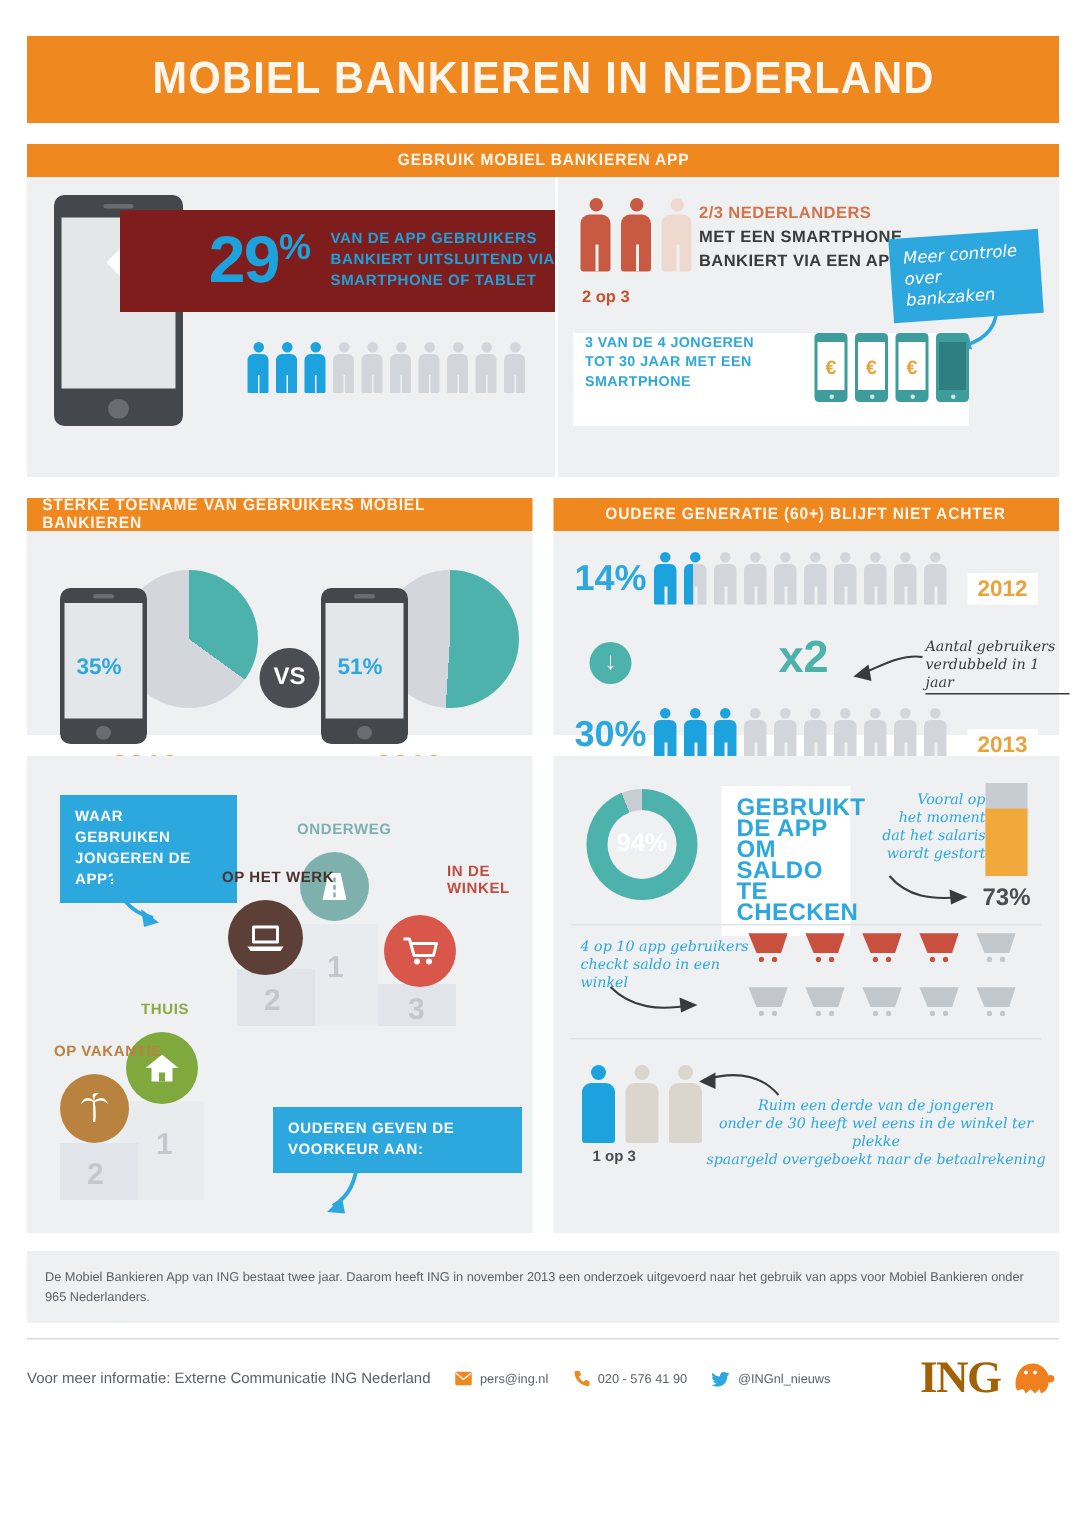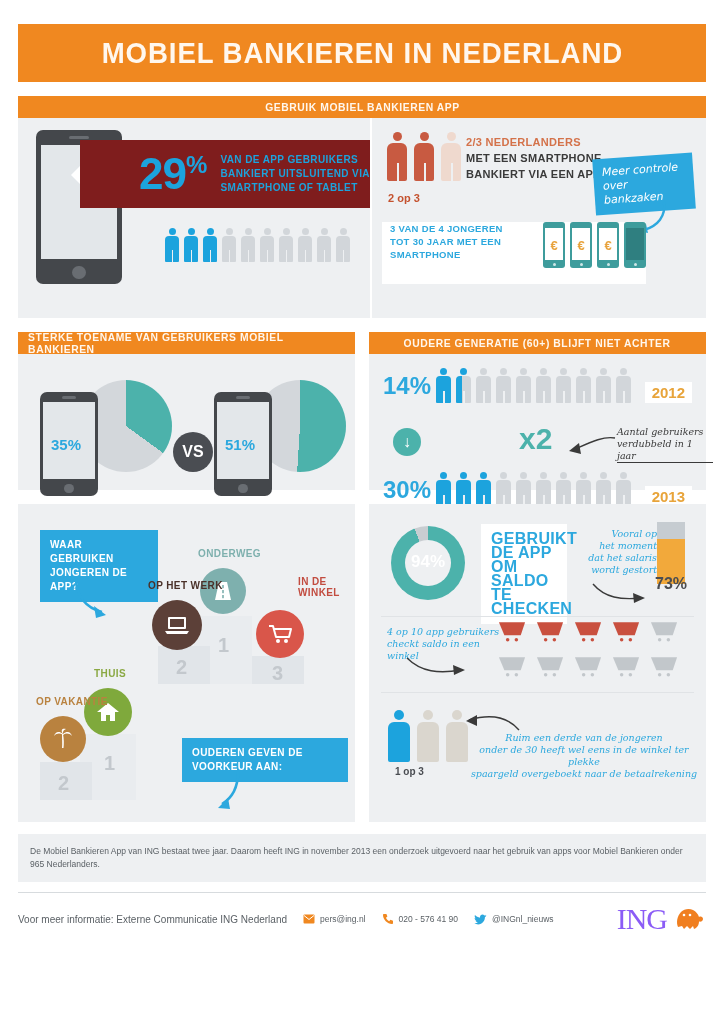--- a/index.html
+++ b/index.html
@@ -172,21 +172,21 @@
   .battery{position:absolute;width:28px;height:62px;background:#C6CCD1;border:0;}
   .battery .fill{position:absolute;left:0;right:0;bottom:0;background:#F2A93B;}
 
   
   .foot-note{margin-top:12px;background:#EEF0F2;padding:11px 12px;}
   .foot-note p{color:#5B6166;font-size:8.5px;line-height:13px;}
   .foot-bar{margin-top:10px;border-top:1px solid #D7DBDE;padding-top:9px;display:flex;align-items:center;}
   .foot-bar .info{color:#5B6166;font-size:10px;}
   .contact{display:flex;align-items:center;gap:5px;margin-left:16px;color:#5B6166;font-size:8.5px;}
   .ing-logo{margin-left:auto;display:flex;align-items:center;gap:5px;}
-  .ing-word{font-family:"Liberation Serif", serif;font-size:30px;font-weight:normal;color:#8b5cf6;letter-spacing:-1px;}
+  .ing-word{font-family:"Liberation Serif", serif;font-size:30px;font-weight:bold;color:#a16207;letter-spacing:-1px;}
   .lion{width:34px;height:28px;}
 </style>
 </head>
 <body>
 
 <div class="page">
 
   <div class="main-title-bar">
     <div class="main-title">MOBIEL BANKIEREN IN NEDERLAND</div>
   </div>
@@ -577,21 +577,21 @@
           <div>wordt gestort</div>
         </div>
         <svg style="position:absolute;left:222px;top:76px;" width="58" height="26">
           <path d="M2 4 C14 18 30 20 50 18" stroke="#3A3A3A" stroke-width="1.4" fill="none"></path>
           <path d="M42 13 L54 18 L43 23 Z" fill="#3A3A3A"></path>
         </svg>
 
         <div class="battery" id="battery73" style="left:288px;top:18px;">
           <div class="fill" style="height: 73%;"></div>
         </div>
-        <div style="position:absolute;left:286px;top:71px;color:#4A4D52;font-size:16px;font-weight:bold;">73%</div>
+        <div style="position:absolute;left:286px;top:86px;color:#4A4D52;font-size:16px;font-weight:bold;">73%</div>
 
         <div style="position:absolute;left:12px;top:112px;right:12px;height:1px;background:#E0E3E6;"></div>
 
         <div class="hand-b" style="position:absolute;left:18px;top:122px;width:116px;">
           <div>4 op 10 app gebruikers</div>
           <div>checkt saldo in een winkel</div>
         </div>
         <svg style="position:absolute;left:36px;top:150px;" width="66" height="26">
           <path d="M2 4 C16 18 34 20 56 16" stroke="#3A3A3A" stroke-width="1.4" fill="none"></path>
           <path d="M48 11 L60 16 L49 21 Z" fill="#3A3A3A"></path>

